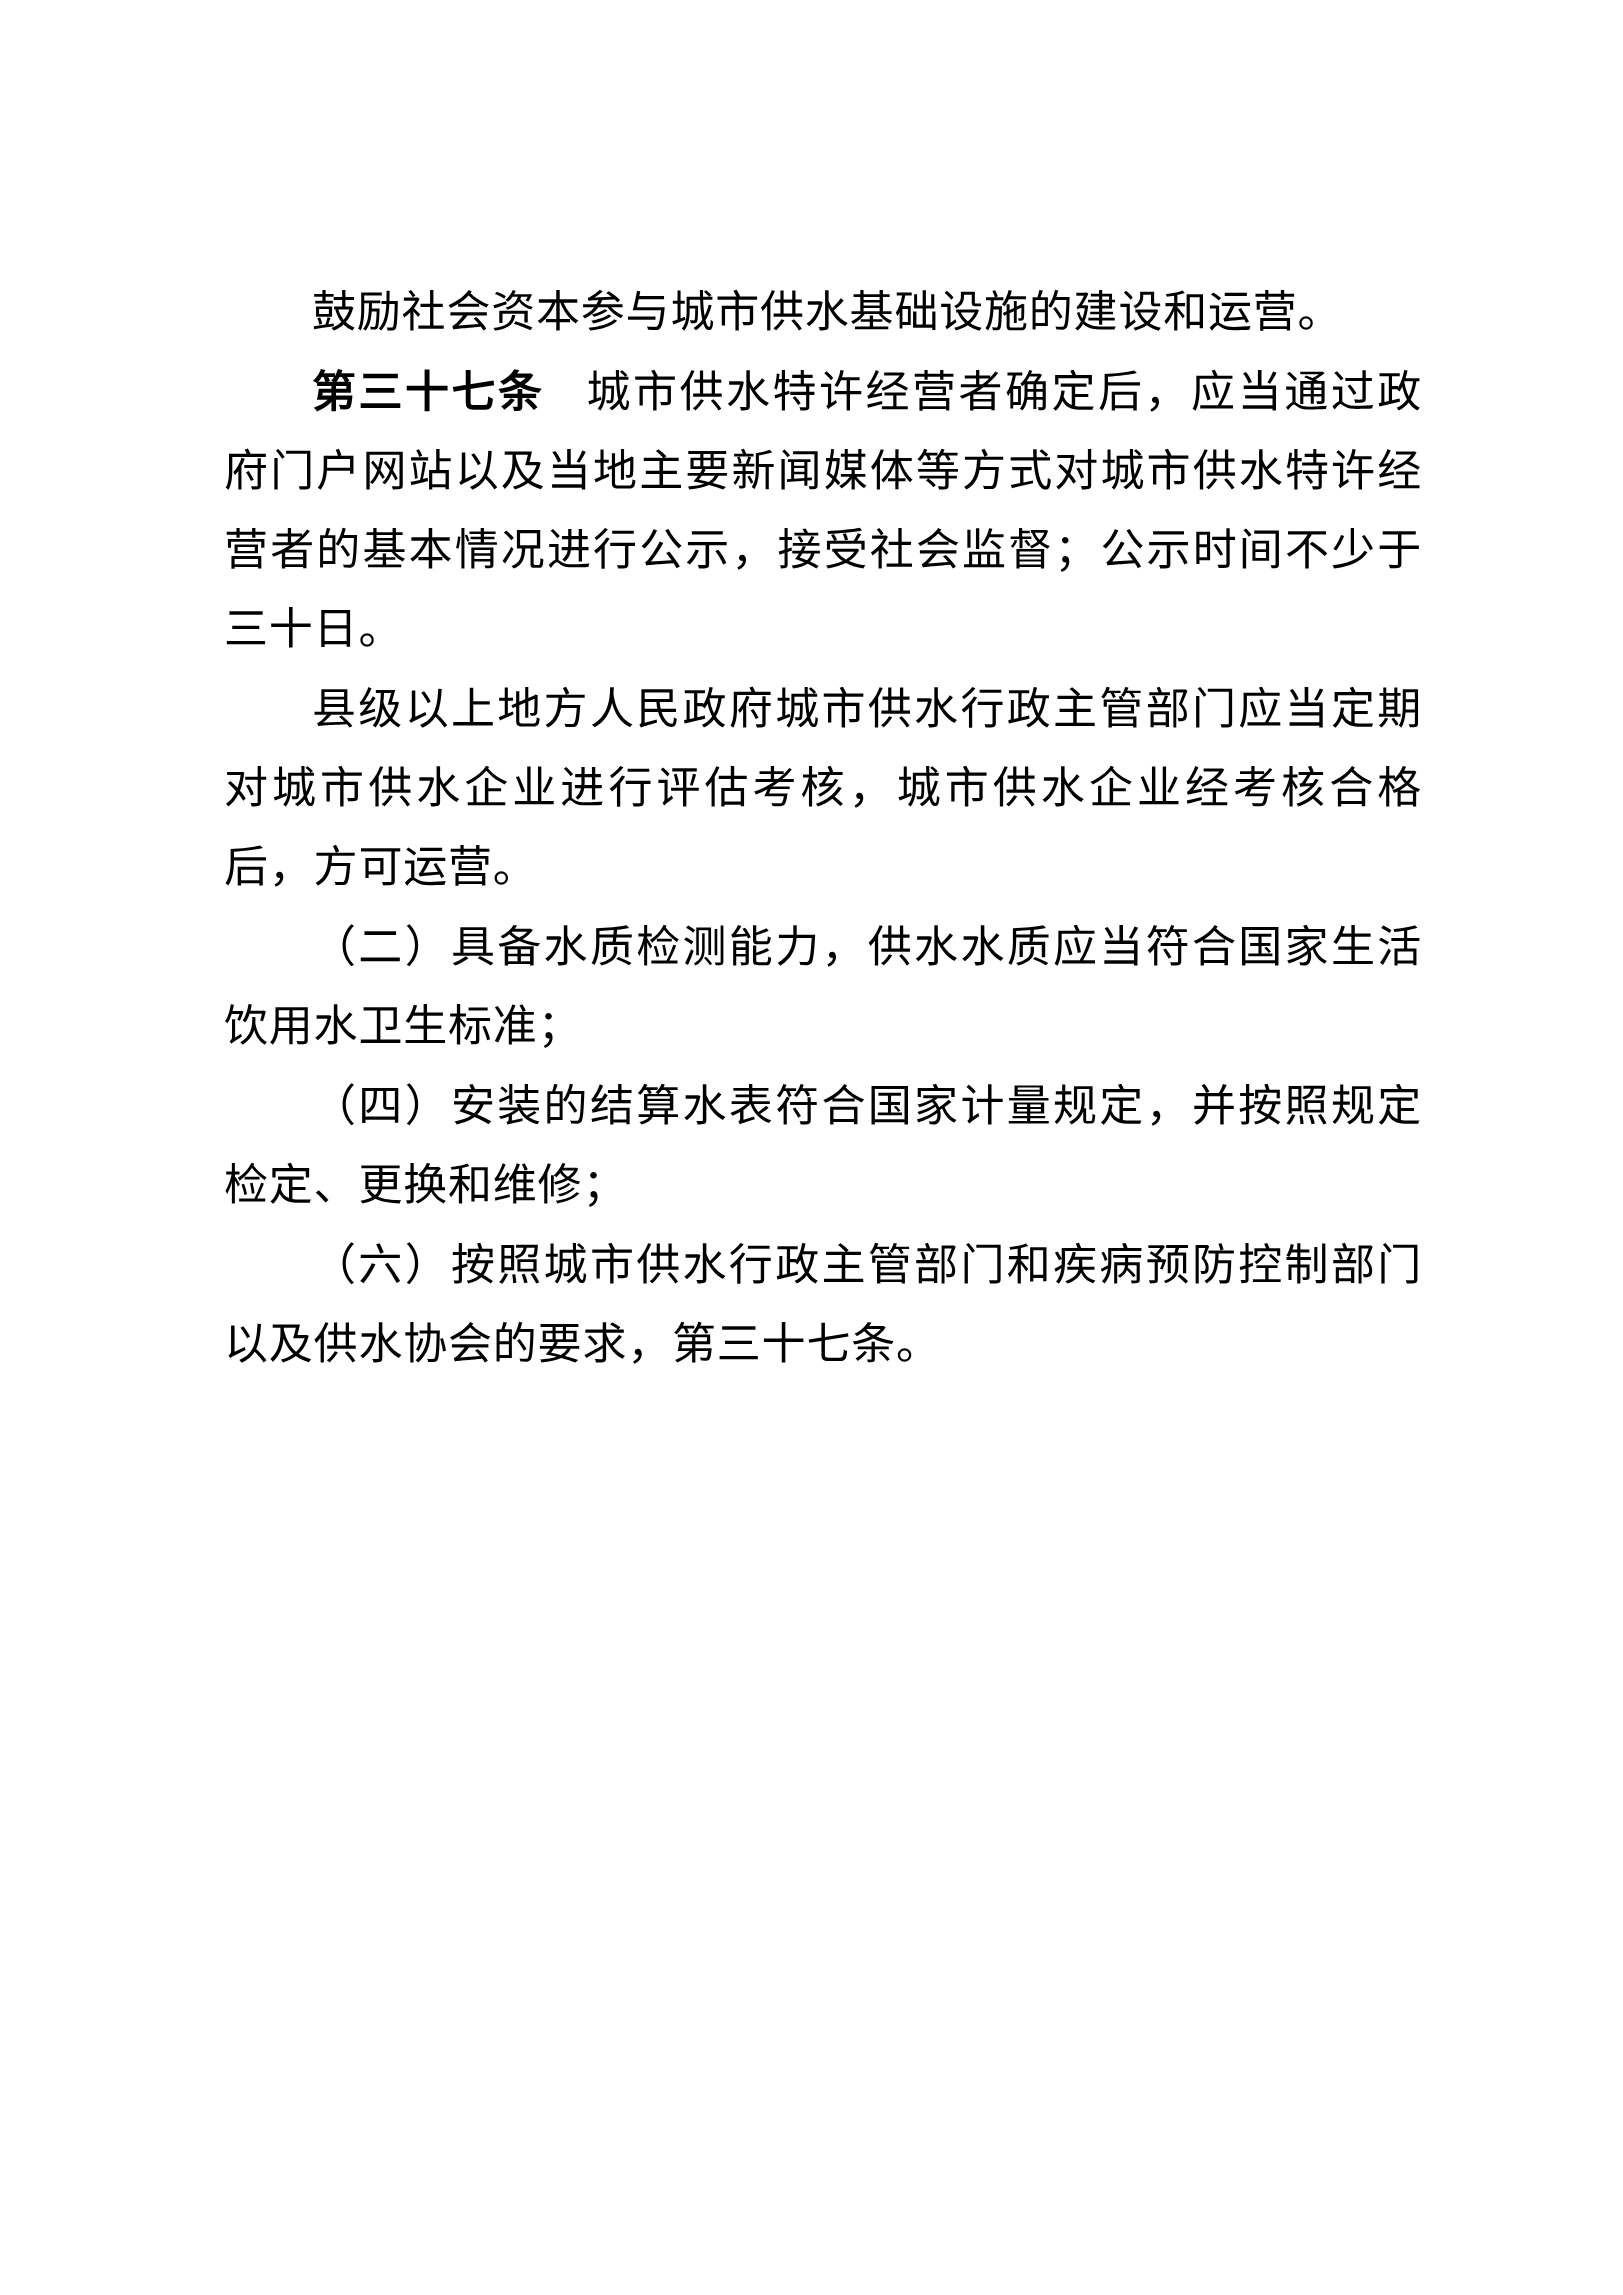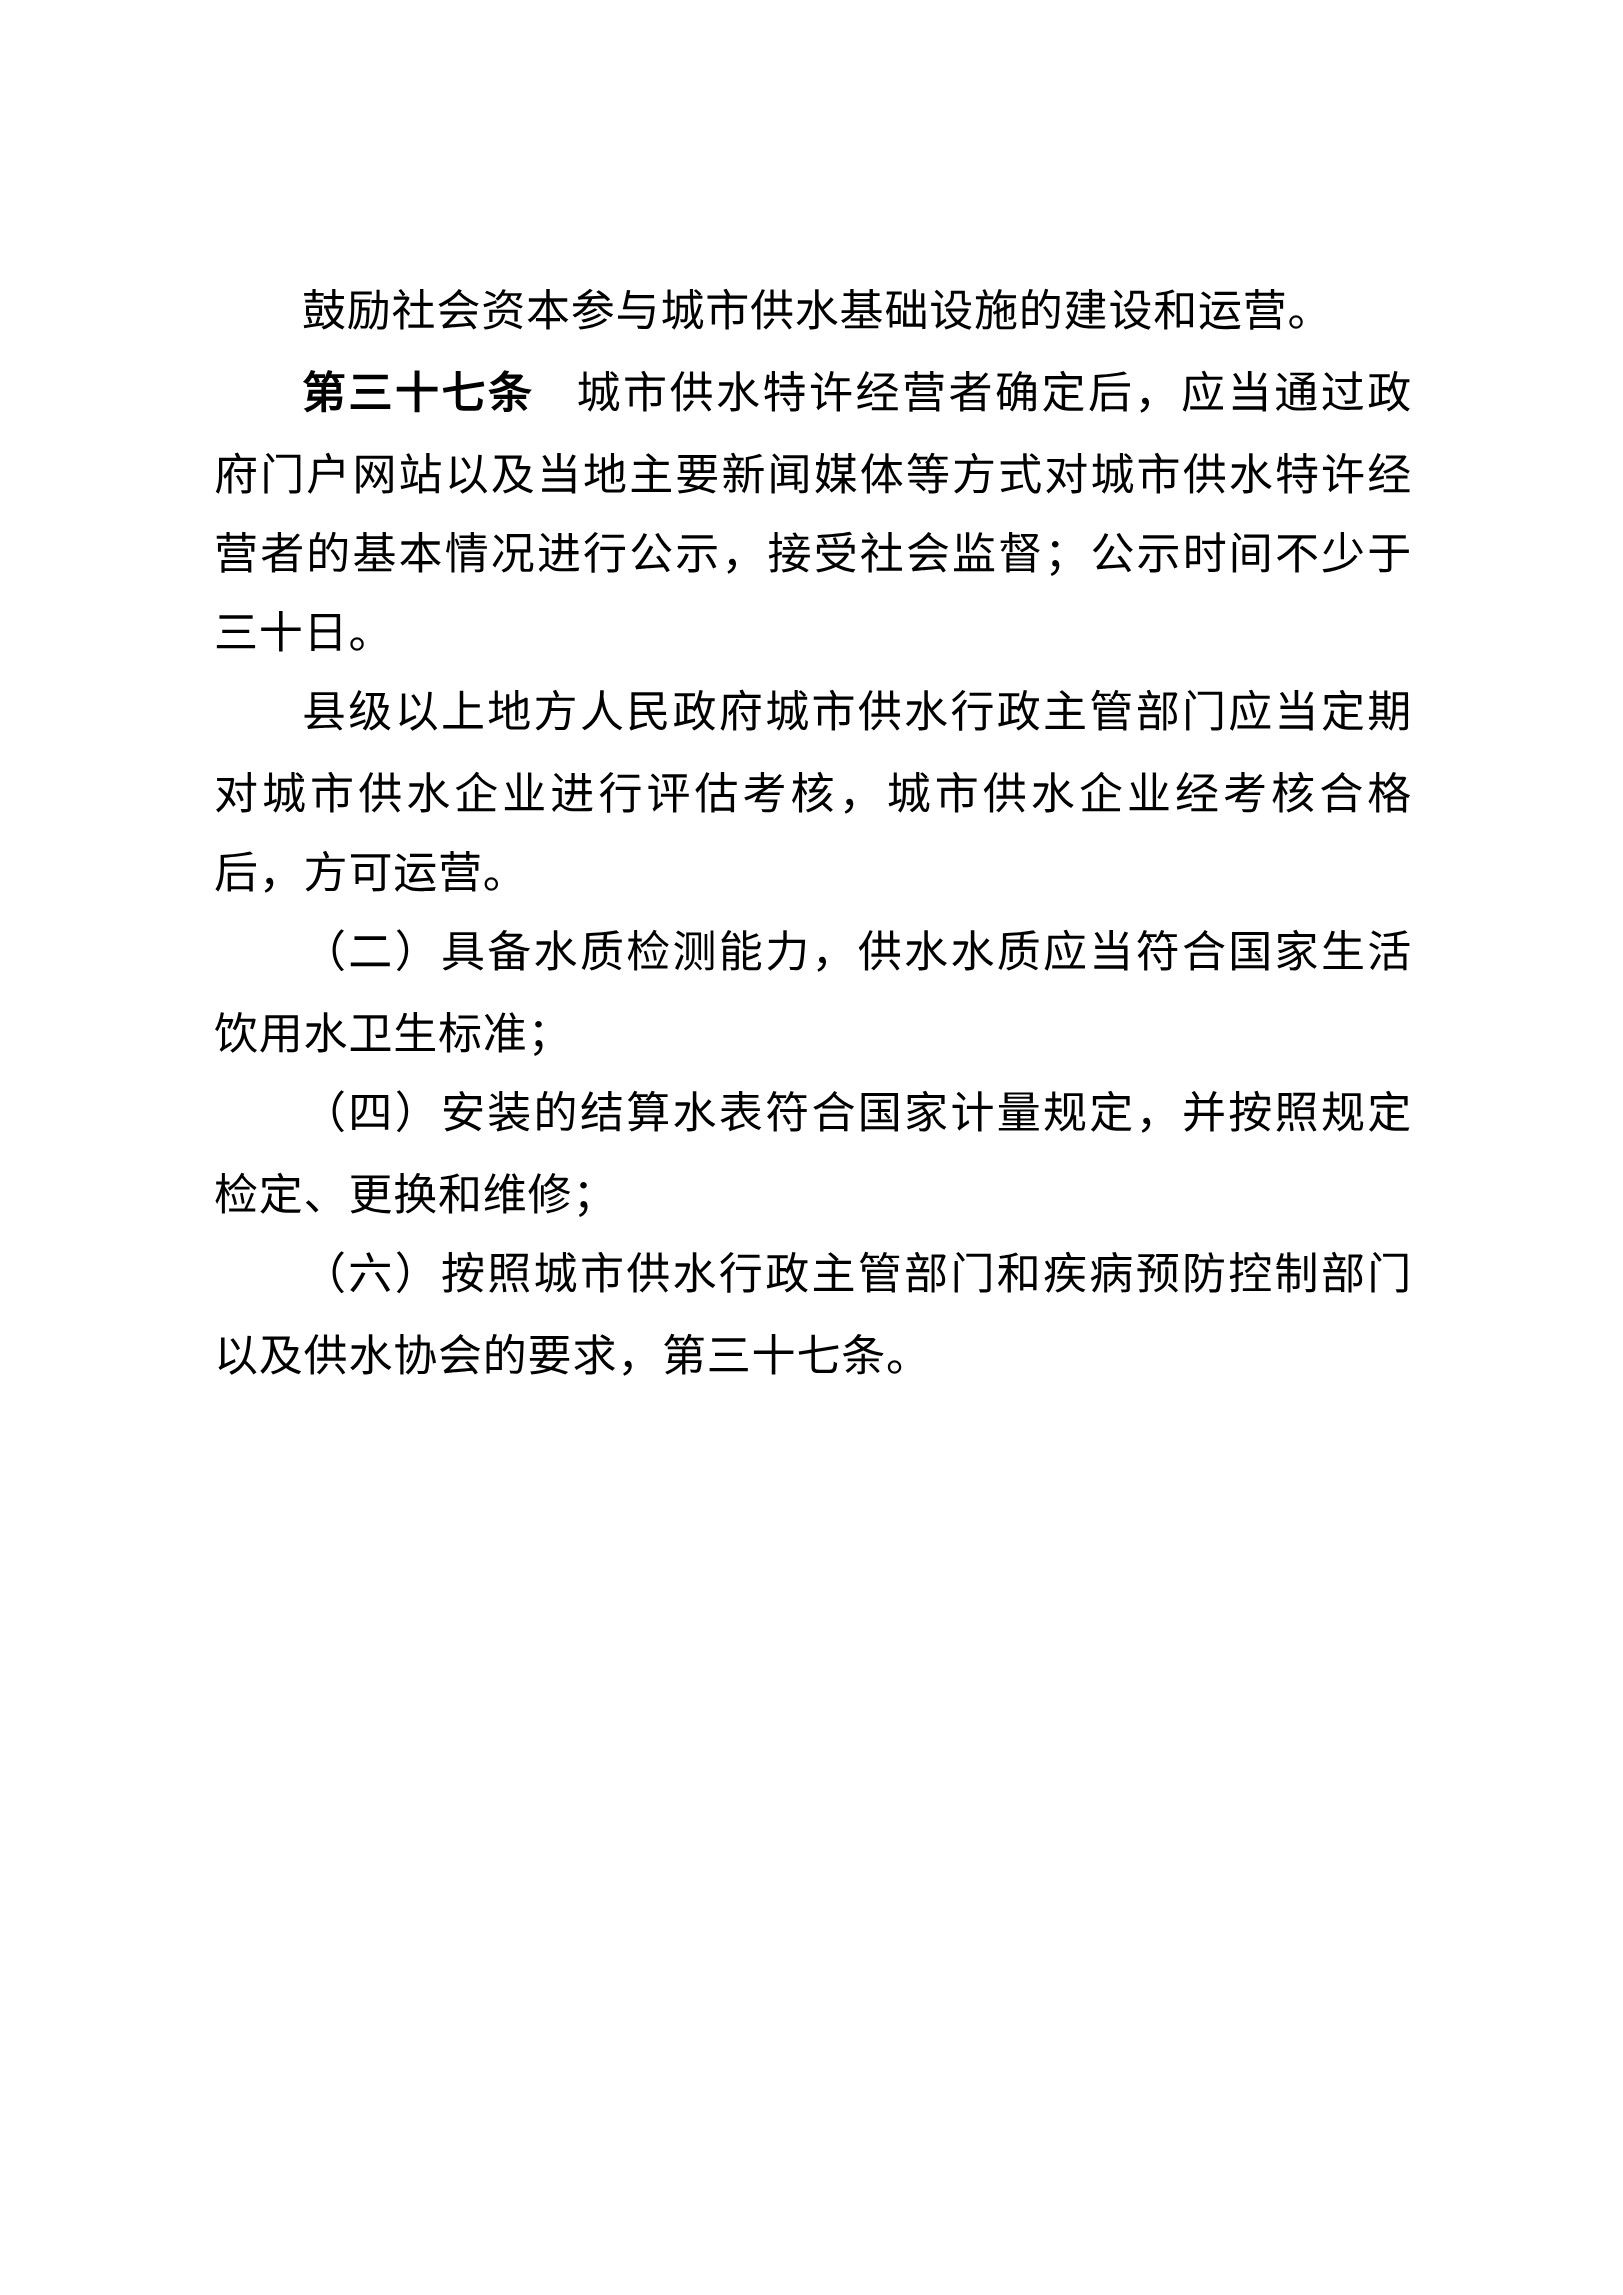--- a/index.html
+++ b/index.html
@@ -8,37 +8,37 @@
   }
   .page {
     position: relative;
     width: 1623px;
     height: 2295px;
     background: #ffffff;
     overflow: hidden;
   }
   .content {
     position: absolute;
-    left: 214px;
+    left: 224px;
     top: 272px;
     width: 1198px;
   }
   .para {
     margin: 0;
     font-family: "Liberation Serif", "DejaVu Serif", serif;
     font-size: 44px;
     line-height: 79px;
     color: #000000;
     text-align: justify;
     text-justify: inter-character;
     text-indent: 2em;
     letter-spacing: 0.8px;
   }
   .article-label {
-    font-family: Liberation Mono, monospace;
+    font-family: Liberation Sans, sans-serif;
     font-weight: 700;
   }
   .article-label:not(:empty) {
     margin-right: 0.95em;
   }
 </style>
 </head>
 <body>
 
 <div class="page">

